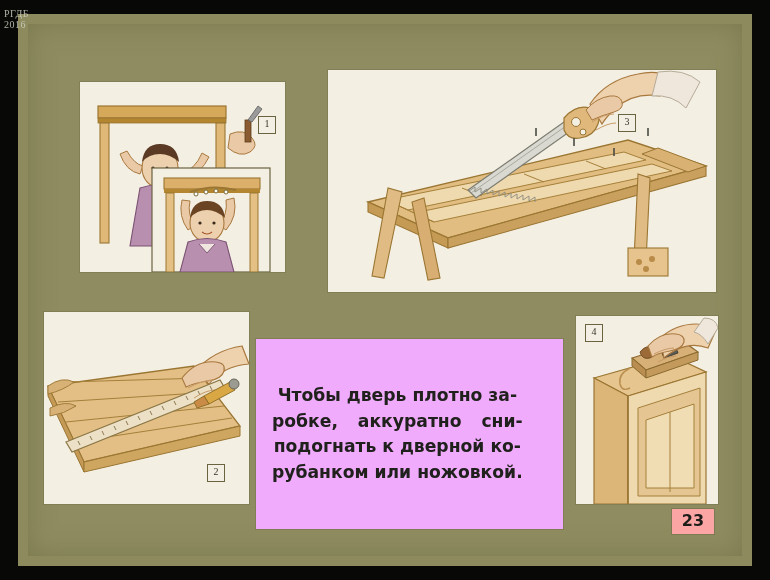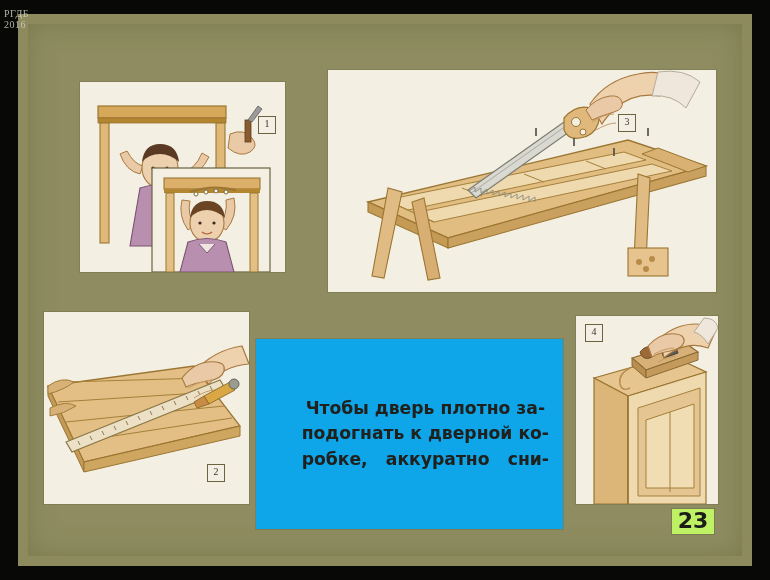--- a/index.html
+++ b/index.html
@@ -80,25 +80,25 @@
   
   #panel4 { left: 548px; top: 292px; width: 142px; height: 188px; }
 
   
   #textcard {
     position: absolute;
     left: 228px;
     top: 315px;
     width: 307px;
     height: 190px;
-    background: #0ea5e9;
+    background: #f0abfc;
     box-shadow: 0 0 0 1px rgba(90,86,56,0.25);
     display: flex;
     align-items: center;
-    justify-content: flex-end;
+    justify-content: flex-start;
   }
   #textcard .body {
     padding: 6px 14px 6px 16px;
     color: #20201c;
     font-family: "DejaVu Sans", sans-serif;
     font-size: 17.2px;
     line-height: 25.5px;
     font-weight: 700;
     text-align: justify;
     text-align-last: center;
@@ -110,25 +110,25 @@
     justify-content: space-between;
   }
 
   
   #pagenum {
     position: absolute;
     right: 28px;
     bottom: 22px;
     min-width: 32px;
     padding: 2px 5px 3px 5px;
-    background: #bef264;
+    background: #fca5a5;
     color: #1c1c18;
     font-family: "DejaVu Sans", sans-serif;
     font-weight: 700;
-    font-size: 22px;
+    font-size: 16px;
     line-height: 20px;
     text-align: center;
     box-shadow: 0 0 0 1px rgba(90,86,56,0.3);
   }
 
   svg { display: block; }
 </style>
 </head>
 <body>
 
@@ -347,26 +347,27 @@
           </g>
 
           <path d="M54 52 q-12 6 -10 16 q2 8 10 4" fill="none" stroke="#b98e50" stroke-width="1.4"></path>
         </svg>
         <div class="panel-num" style="left:9px; top:8px;">4</div>
       </div>
 
       <div id="textcard">
         <div class="body">
           <span class="line">Чтобы дверь плотно за-</span>
-          <span class="line">подогнать к дверной ко-</span>
           <span class="line j">
               <span>робке,</span>
               <span>аккуратно</span>
               <span>сни-</span>
             </span>
+          <span class="line">подогнать к дверной ко-</span>
+          <span class="line">рубанком или ножовкой.</span>
         </div>
       </div>
 
       <div id="pagenum">23</div>
 
     </div>
   </div>
 </div>
 
 </body></html>

